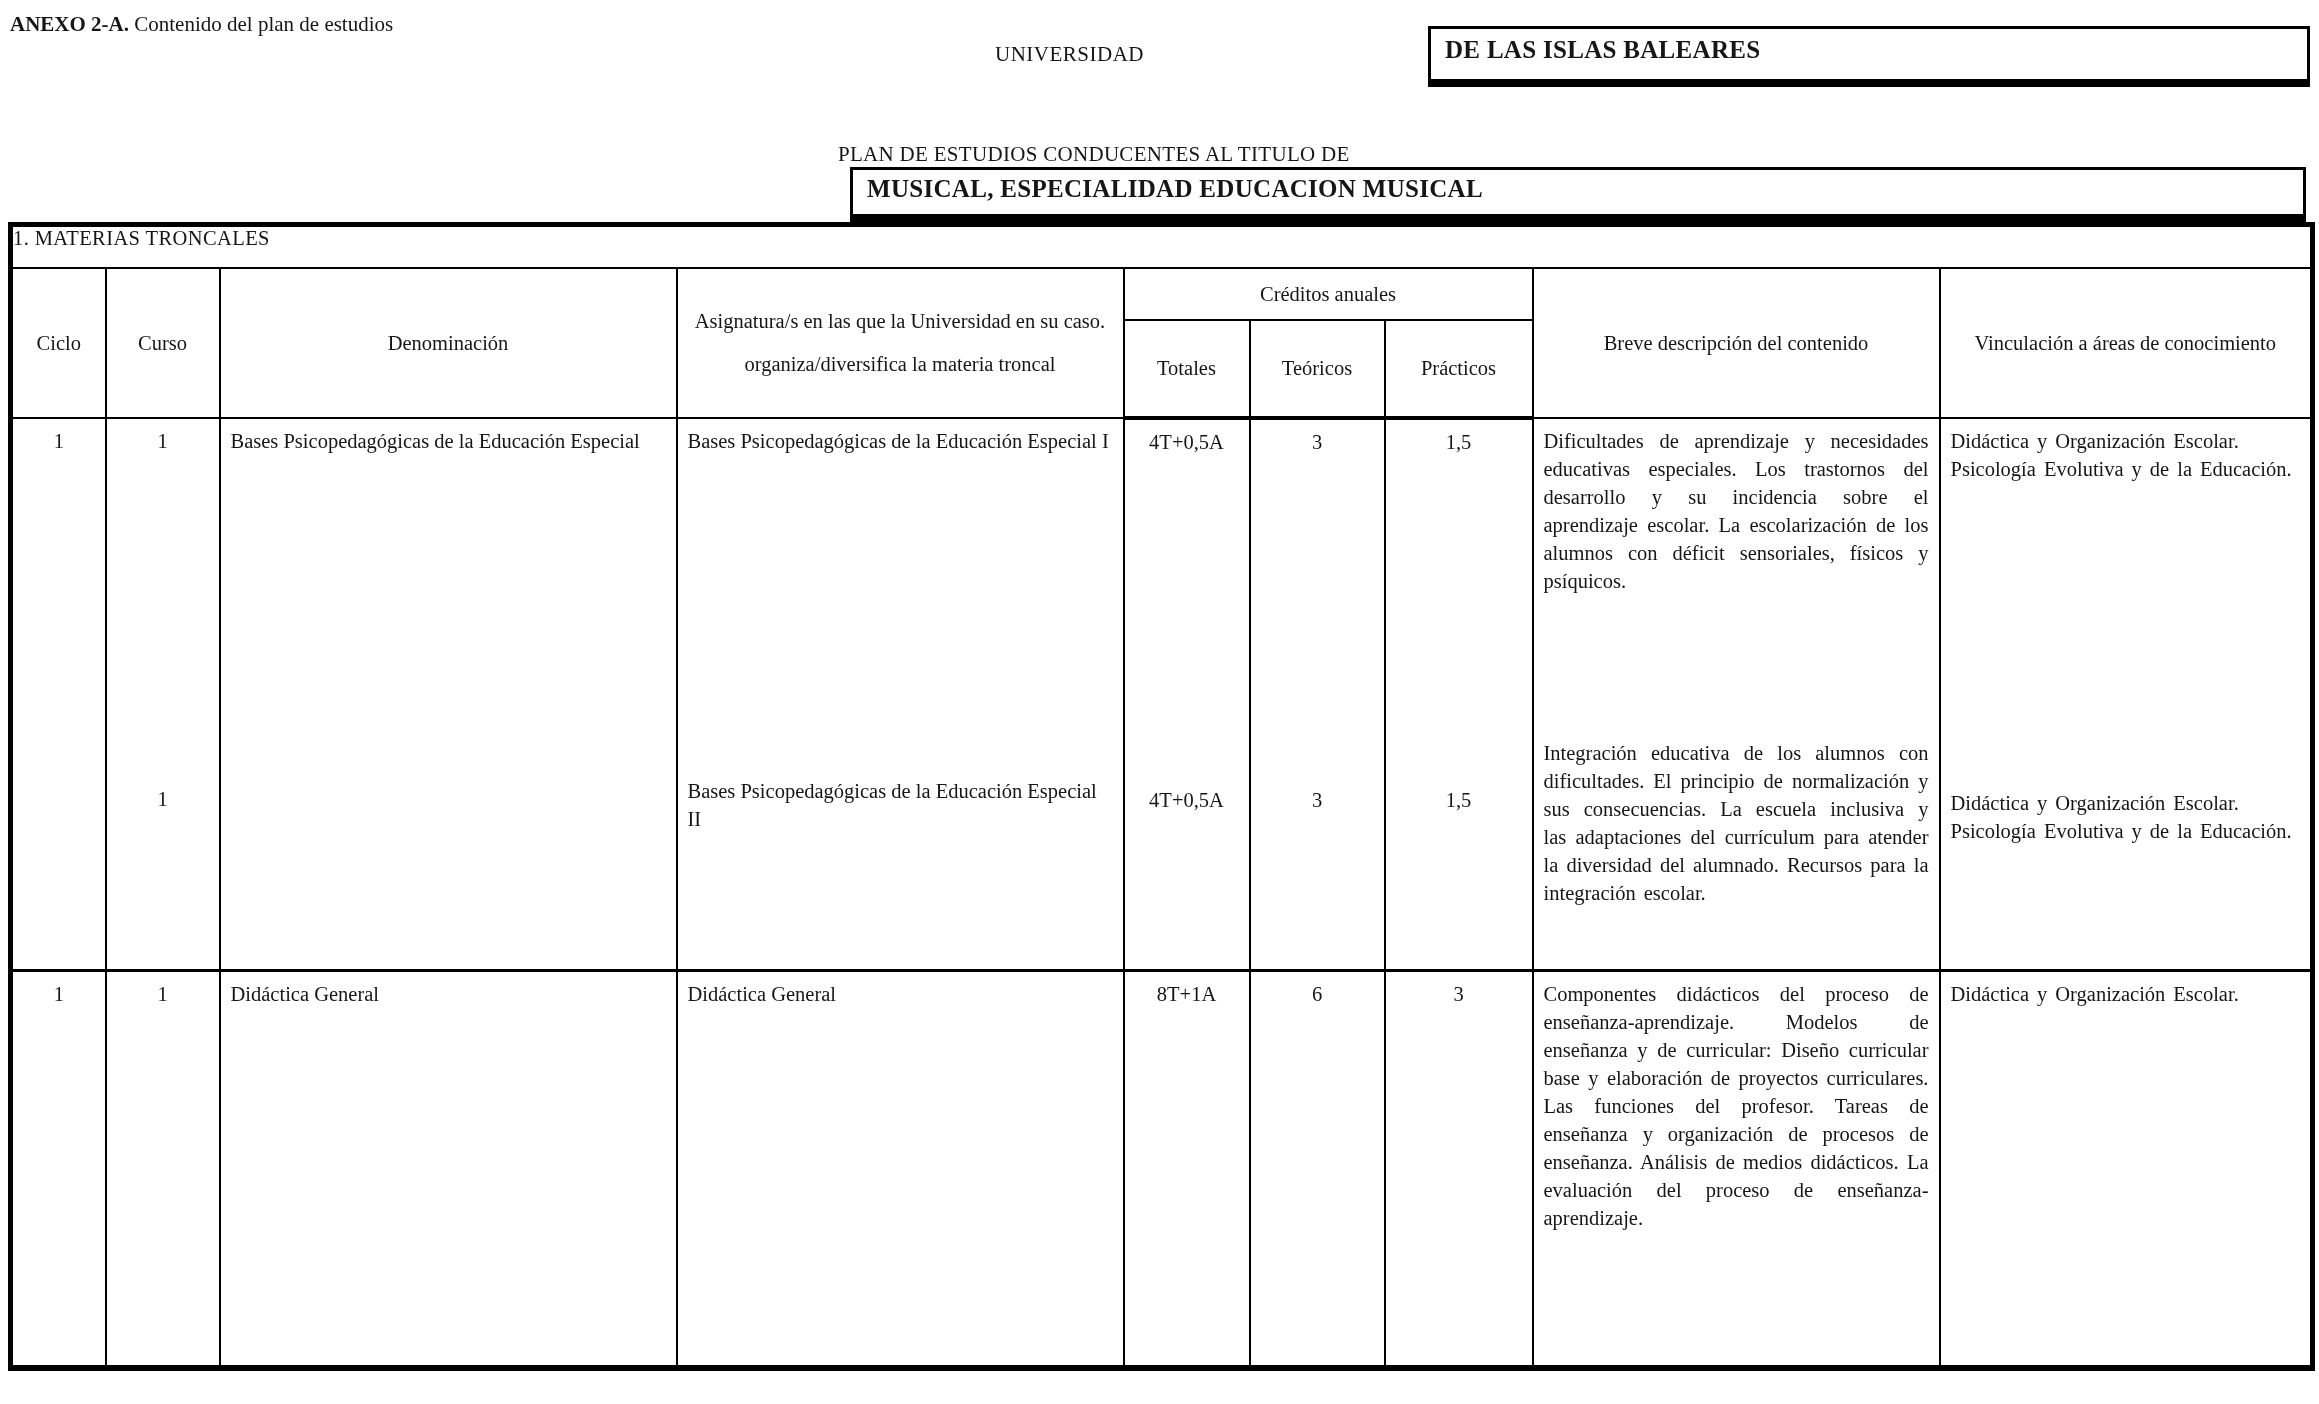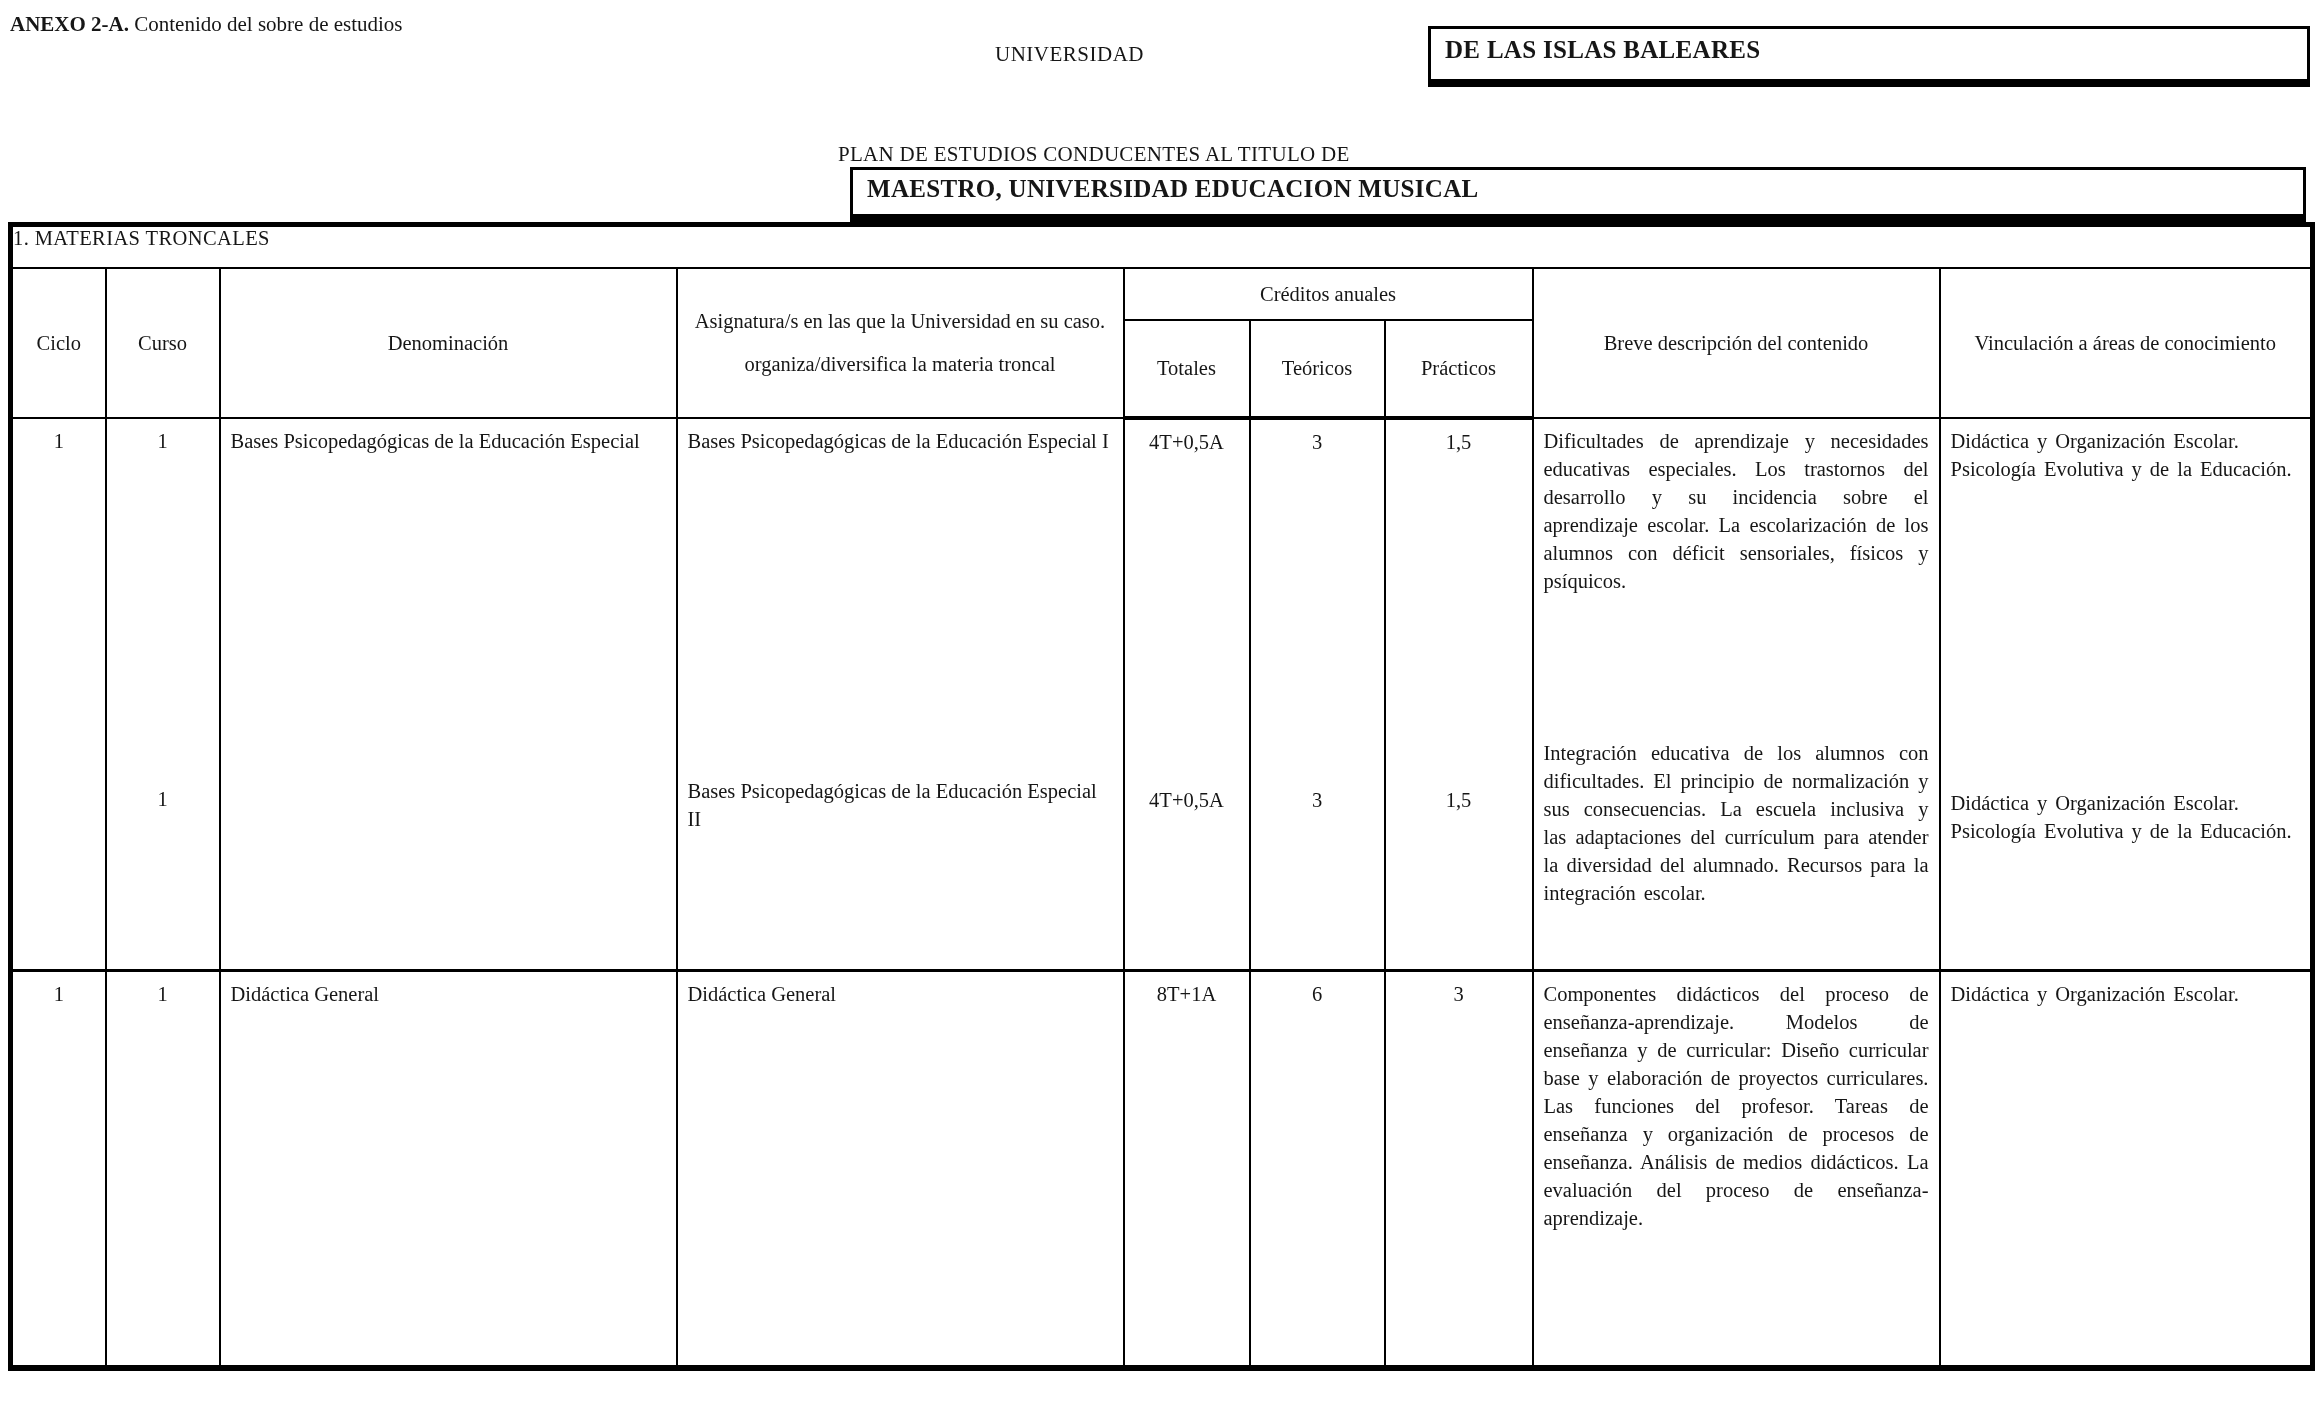--- a/index.html
+++ b/index.html
@@ -60,33 +60,33 @@
   .credit2{top:366px;text-align:center;padding:0 2px;}
   .desc2{top:320px;}
   .vinc2{top:370px;}
 </style>
 </head>
 <body>
 
 <div class="page">
 
   <div class="anexo">
-    <span class="bold">ANEXO 2-A.</span><span> Contenido del sobre de estudios</span>
+    <span class="bold">ANEXO 2-A.</span><span> Contenido del plan de estudios</span>
   </div>
 
   <div class="uni-label">UNIVERSIDAD</div>
 
   <div class="uni-box">
     <div class="uni-name">DE LAS ISLAS BALEARES</div>
   </div>
 
   <div class="plan-caption">PLAN DE ESTUDIOS CONDUCENTES AL TITULO DE</div>
 
   <div class="titulo-box">
-    <div class="titulo-text">MAESTRO, UNIVERSIDAD EDUCACION MUSICAL</div>
+    <div class="titulo-text">MUSICAL, ESPECIALIDAD EDUCACION MUSICAL</div>
   </div>
 
   <table class="main">
     <colgroup>
       <col style="width:95px">
         <col style="width:114px">
         <col style="width:457px">
         <col style="width:447px">
       <col style="width:126px">
         <col style="width:135px">

